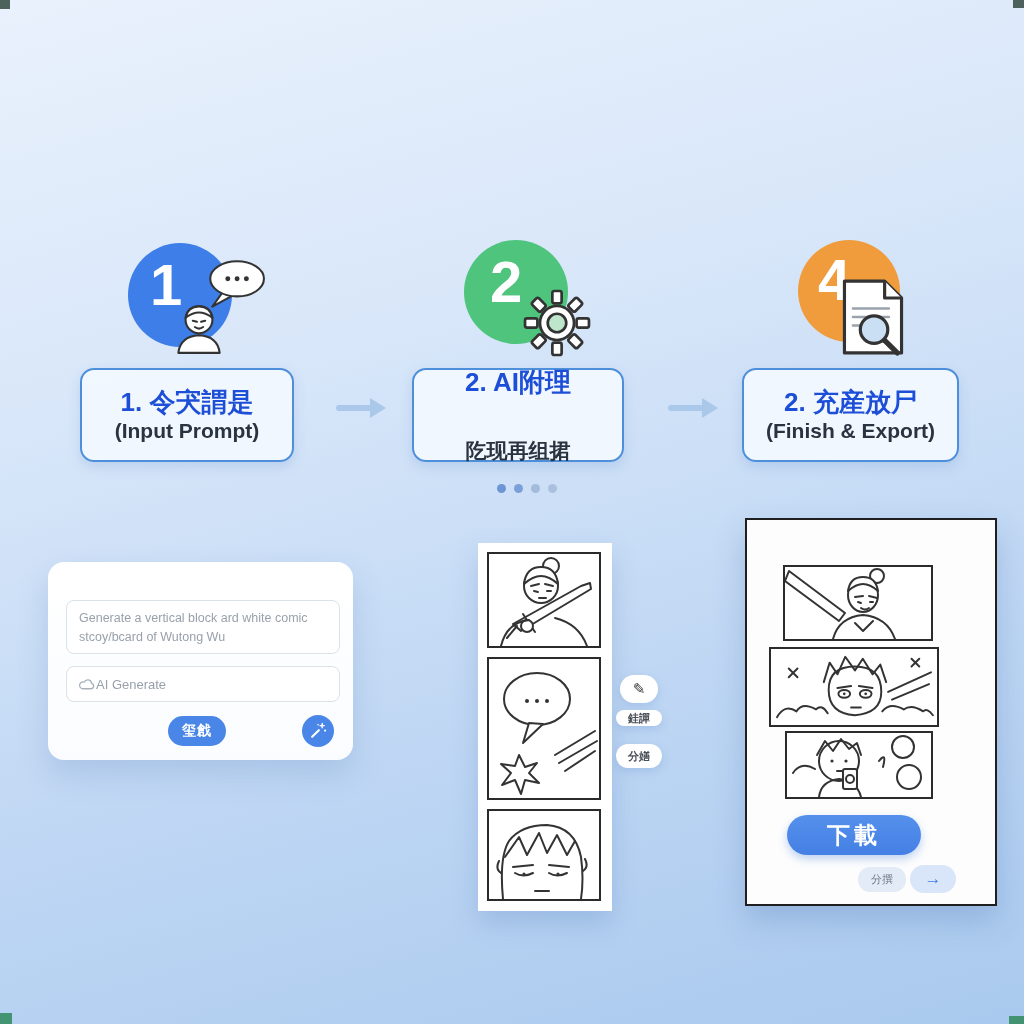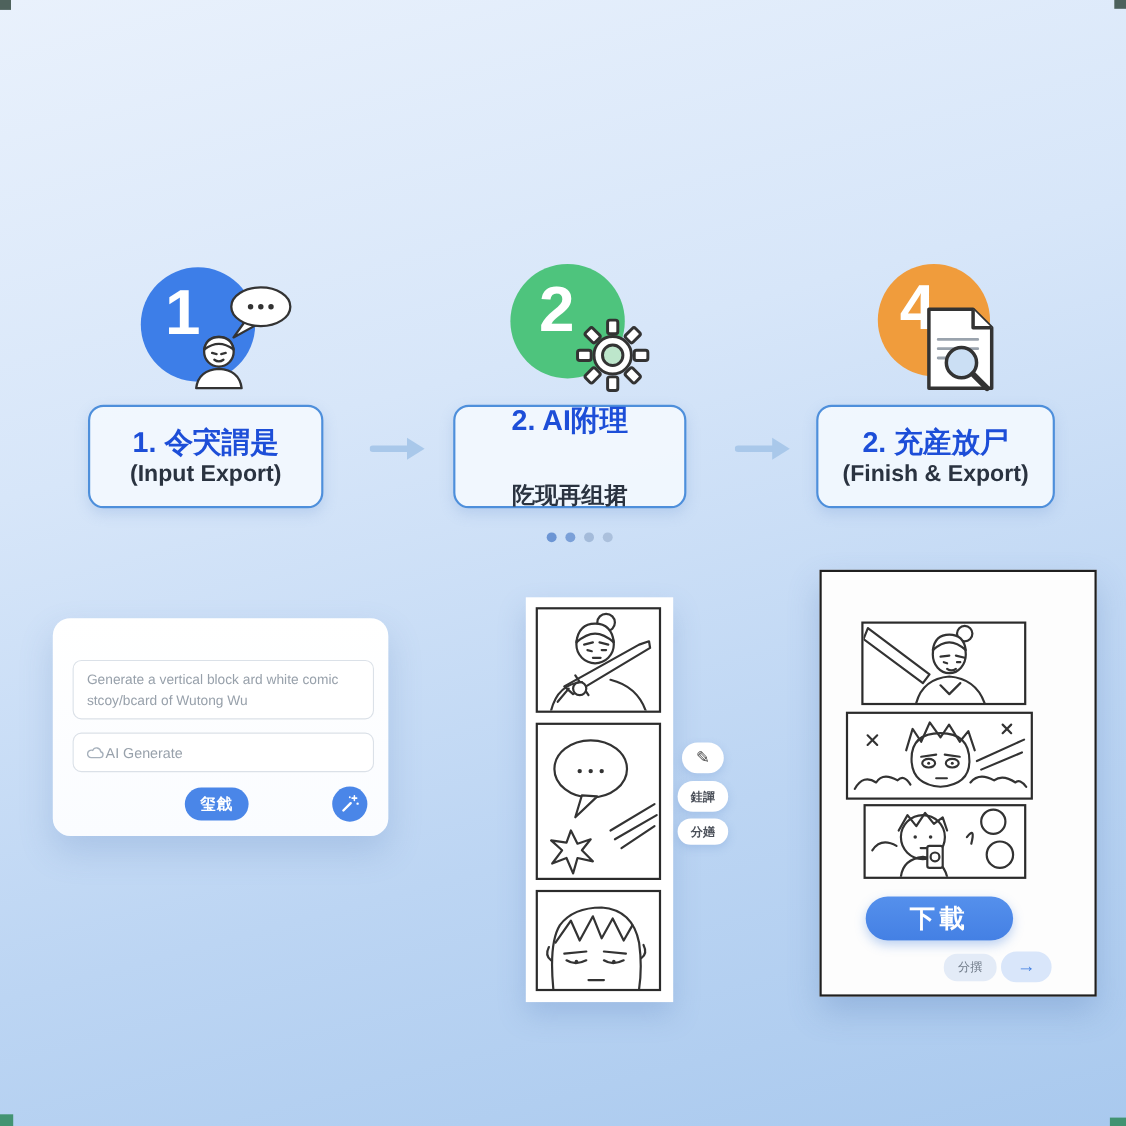--- a/index.html
+++ b/index.html
@@ -80,21 +80,21 @@
   .strip .p1 { top:9px;   height:96px; }
   .strip .p2 { top:114px; height:143px; }
   .strip .p3 { top:266px; height:92px; }
   .panel svg { width:100%; height:100%; display:block; }
 
   
   .tool-pill { position:absolute; background:#fff; border-radius:14px;
     box-shadow:0 3px 8px rgba(110,150,210,.3); display:flex; align-items:center;
     justify-content:center; cursor:pointer; }
   .pencil-pill { left:620px; top:675px; width:38px; height:28px; font-size:15px; color:#3a3a3a; }
-  .edit-pill   { left:616px; top:710px; width:46px; height:28px; font-size:11px; font-weight:bold; color:#4a4f58;text-align:center; }
+  .edit-pill   { left:616px; top:710px; width:46px; height:16px; font-size:11px; font-weight:bold; color:#4a4f58;text-align:center; }
   .sb-pill     { left:616px; top:744px; width:46px; height:24px; font-size:11px; font-weight:bold; color:#4a4f58; }
 
   
   .page { position:absolute; left:745px; top:518px; width:252px; height:388px;
     background:#fdfdfd; border:2.5px solid #1f1f1f;
     box-shadow:0 14px 28px rgba(80,120,180,.3); }
   .page .panel { position:absolute; border:2px solid #2b2b2b; background:#fff; }
   .page .pp1 { left:36px; top:45px;  width:150px; height:76px; }
   .page .pp2 { left:22px; top:127px; width:170px; height:80px; }
   .page .pp3 { left:38px; top:211px; width:148px; height:68px; }
@@ -167,21 +167,21 @@
       <path d="M8 6 H46 L62 22 V74 H8 Z" fill="#fff" stroke="#333" stroke-width="3" stroke-linejoin="round"></path>
       <path d="M46 6 V22 H62" fill="#fff" stroke="#333" stroke-width="3" stroke-linejoin="round"></path>
       <path d="M16 32 H50 M16 40 H50 M16 48 H30" stroke="#9aa3ad" stroke-width="2.4" stroke-linecap="round"></path>
       <circle cx="36" cy="52" r="13" fill="#cbdff4" stroke="#333" stroke-width="3"></circle>
       <path d="M46 62 L58 74" stroke="#333" stroke-width="5" stroke-linecap="round"></path>
     </svg>
   </div>
 
   <div class="step-box b1">
     <div class="l1">1. 令宊謂是</div>
-    <div class="l2">(Input Export)</div>
+    <div class="l2">(Input Prompt)</div>
   </div>
   <div class="step-box b2">
     <div class="l1">2. AI附理</div>
     <div class="l2">阣现再组捃</div>
   </div>
   <div class="step-box b3">
     <div class="l1">2. 充産放尸</div>
     <div class="l2">(Finish &amp; Export)</div>
   </div>
 

